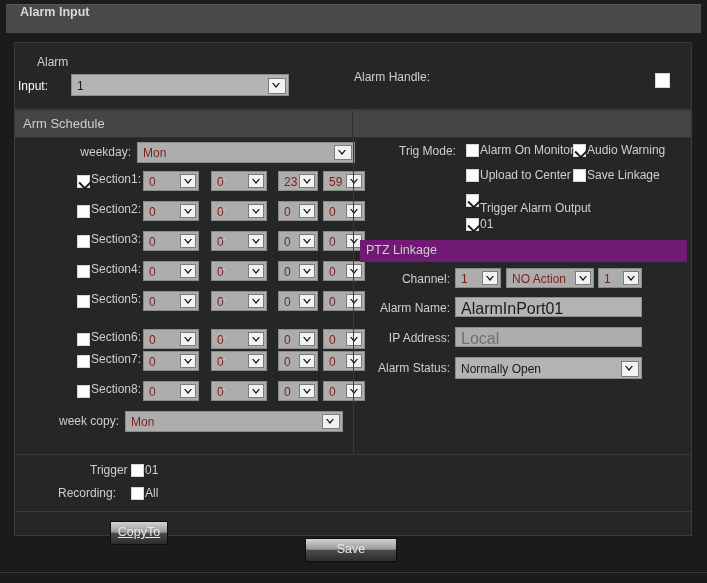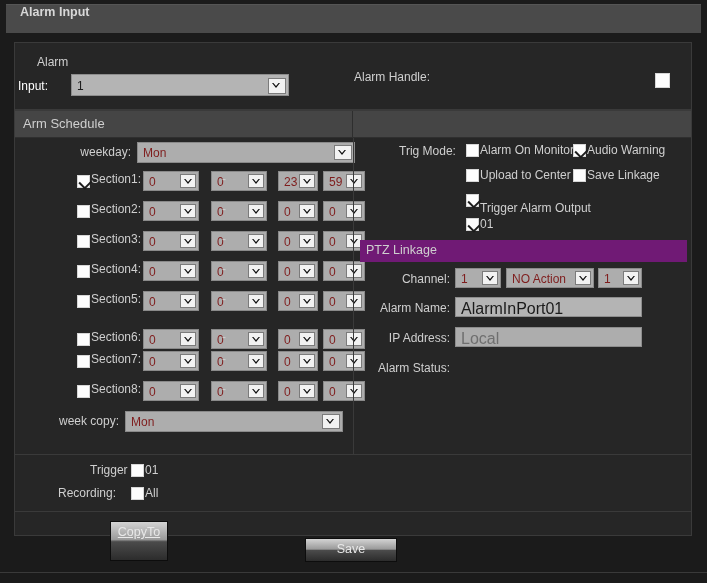--- a/index.html
+++ b/index.html
@@ -123,21 +123,21 @@
 
   .btn{
     position:absolute;
     border:1px solid #0d0d0d;
     background:linear-gradient(to bottom,#d3d3d3 0%,#9a9a9a 46%,#4b4b4b 52%,#2c2c2c 100%);
     color:#e8e8e8;font-size:12.5px;
     text-align:center;
     box-sizing:border-box;
     cursor:pointer;
   }
-  .btnCopy{left:95px;top:9px;width:58px;height:40px;line-height:21px;text-decoration:underline;}
+  .btnCopy{left:95px;top:9px;width:58px;height:24px;line-height:21px;text-decoration:underline;}
   .btnSave{left:305px;top:538px;width:92px;height:24px;line-height:21px;}
 
   .savearea{position:absolute;left:0;top:530px;width:707px;height:40px;}
   .bottomline{position:absolute;left:0;top:572px;width:707px;height:1px;background:#3a3a3a;}
 </style>
 </head>
 <body>
 
 <div class="screen">
 
@@ -401,20 +401,24 @@
         <div class="tin" style="left:101px;top:159px;width:187px;">
           <span>AlarmInPort01</span>
         </div>
 
         <span class="rlbl" style="left:0;top:193px;width:96px;">IP Address:</span>
         <div class="tin dis" style="left:101px;top:189px;width:187px;">
           <span>Local</span>
         </div>
 
         <span class="rlbl" style="left:0;top:223px;width:96px;">Alarm Status:</span>
+        <div class="sel" style="position:absolute;left:101px;top:219px;width:187px;height:22px;">
+          <span class="v" style="top:4px;">Normally Open</span>
+          <span class="arw" style="width:18px;height:16px;top:3px;"></span>
+        </div>
       </div>
     </div>
 
     <div class="trigblk">
       <span style="position:absolute;left:75px;top:8px;color:#cfcfcf;">Trigger</span>
       <span class="cb" style="position:absolute;left:116px;top:9px;"></span>
       <span style="position:absolute;left:130px;top:8px;color:#cfcfcf;">01</span>
 
       <span style="position:absolute;left:43px;top:31px;color:#cfcfcf;">Recording:</span>
       <span class="cb" style="position:absolute;left:116px;top:32px;"></span>

